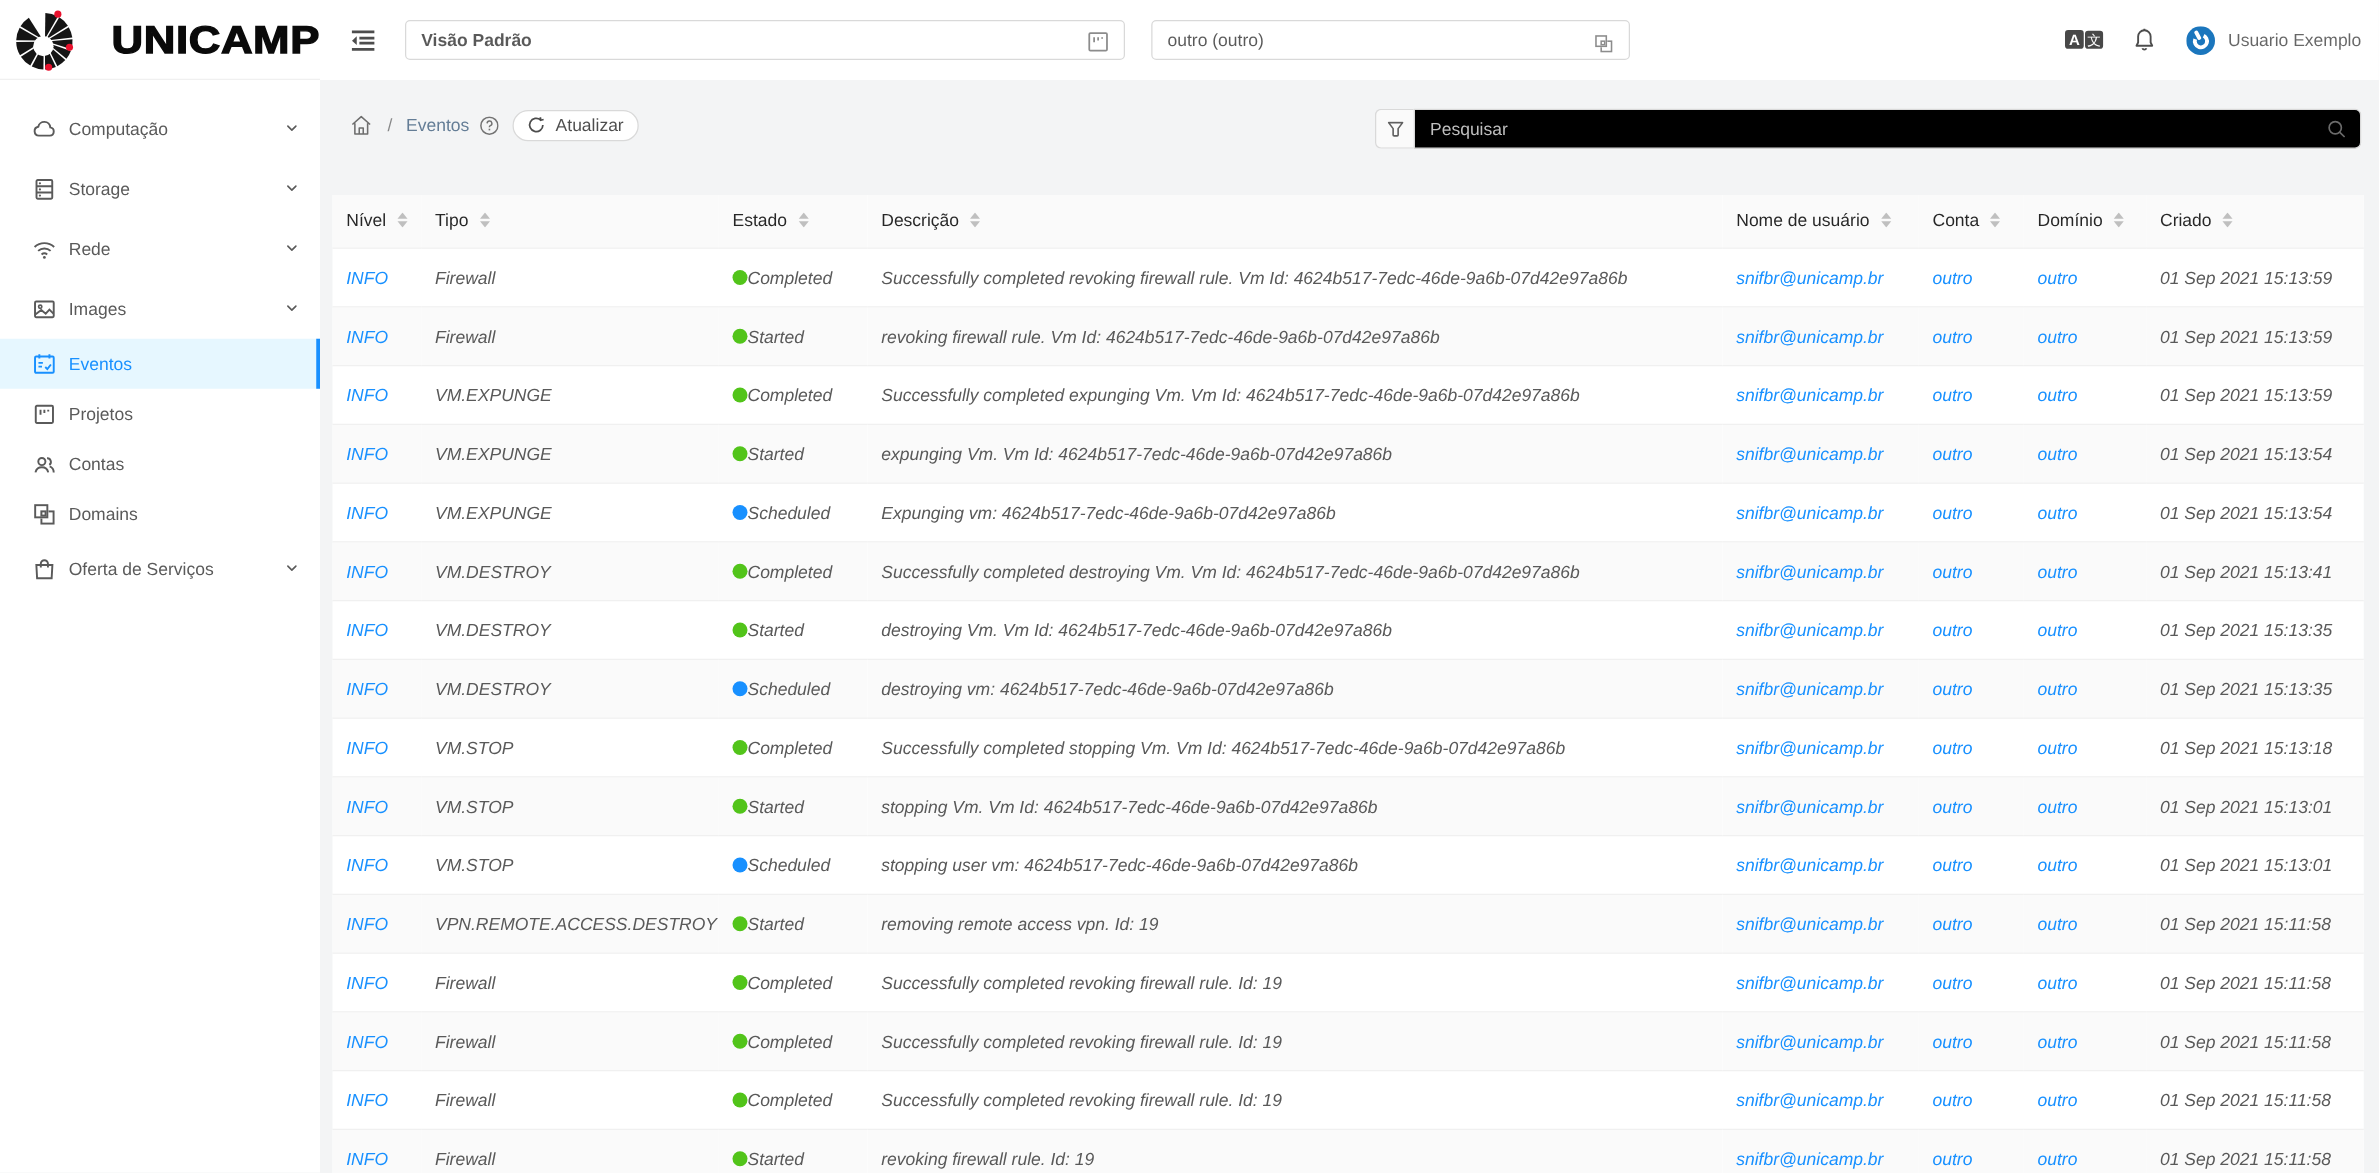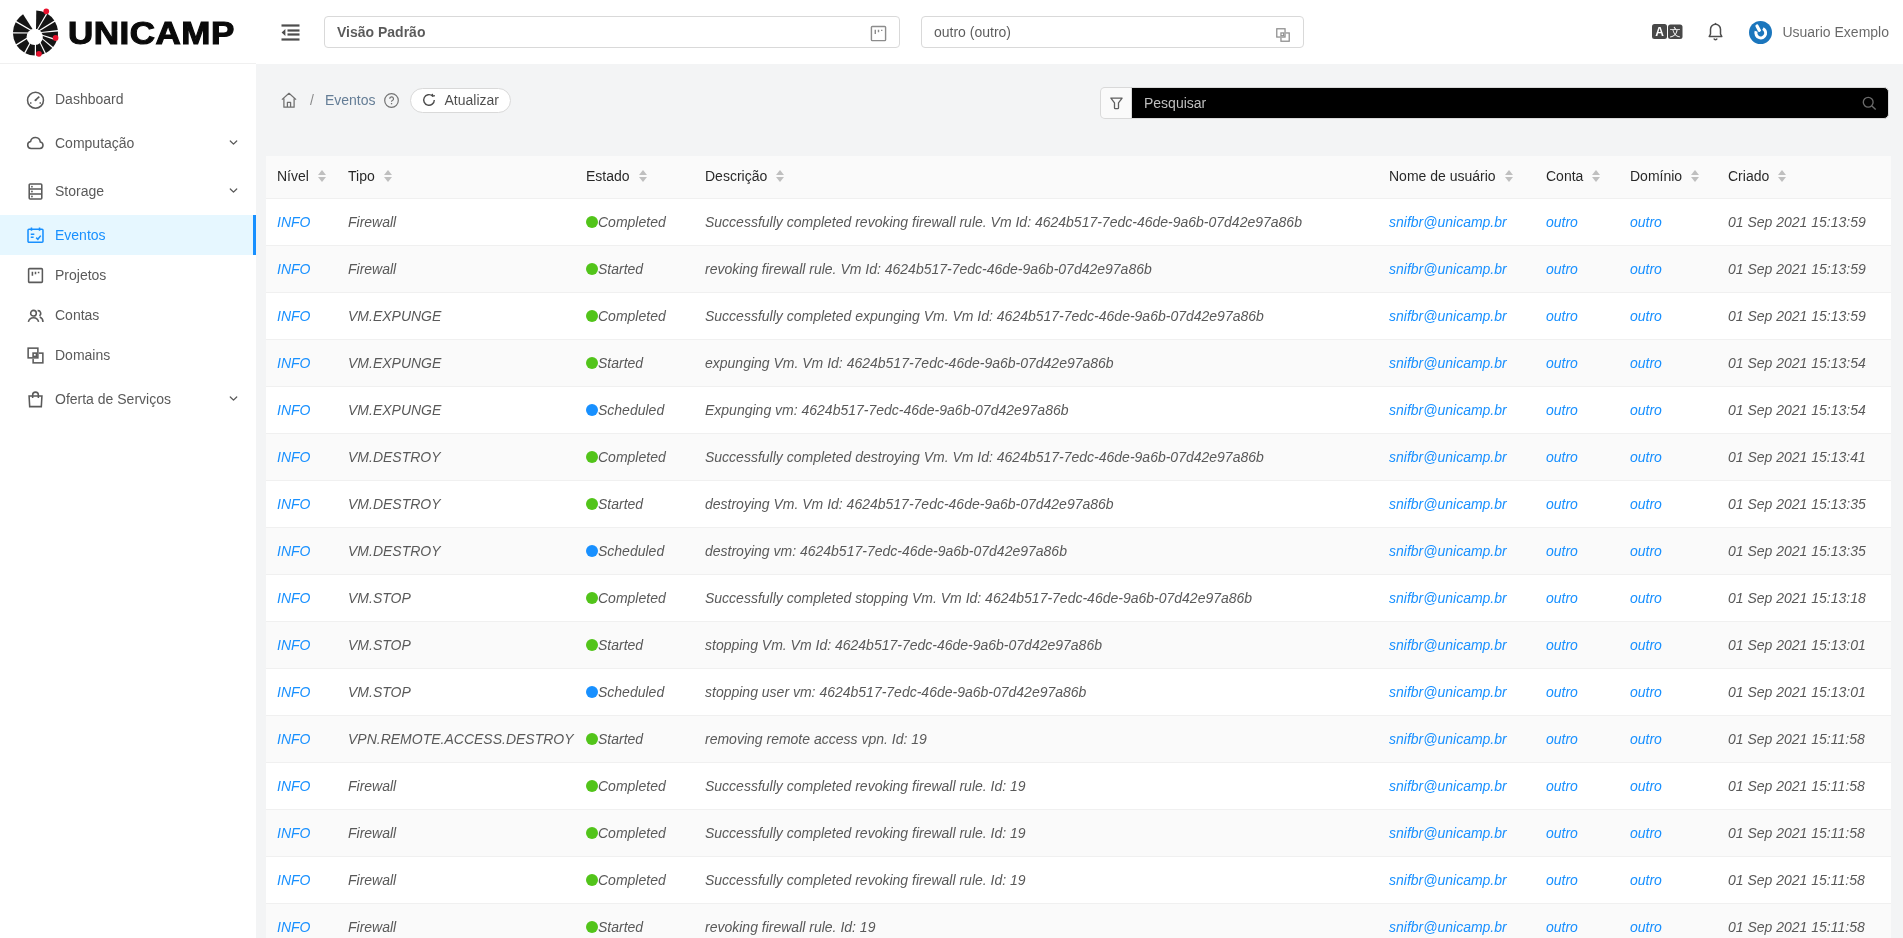--- a/index.html
+++ b/index.html
@@ -1,20 +1,20 @@
 <!DOCTYPE html>
 <html><head><meta charset="utf-8">
 <style>
 * { margin:0; padding:0; box-sizing:border-box; }
 html,body { width:1903px; height:938px; overflow:hidden; background:#f3f4f5;
   font-family:"Liberation Sans",sans-serif; font-size:14px; color:rgba(0,0,0,0.65); }
 a { color:#1890ff; text-decoration:none; }
 
 .sider { position:absolute; left:0; top:0; width:256px; height:938px; background:#fff; z-index:5; }
-.logo { height:64px; border-bottom:1px solid #f0f0f0; display:flex; align-items:center; padding-left:11px; }
+.logo { height:64px; border-bottom:1px solid #f0f0f0; display:flex; align-items:center; padding-left:11px;justify-content:space-between; }
 .logotxt { font-size:35px; position:relative; top:1px; font-weight:bold; color:#0a0a0a; letter-spacing:0.5px; margin-left:8px;
   transform:scaleY(0.88); -webkit-text-stroke:1.2px #0a0a0a; }
 .menu { padding-top:15px; display:flex; flex-direction:column; align-items:stretch; }
 .mitem { position:relative; height:40px; display:flex; align-items:center; padding-left:26px; cursor:pointer; color:#5a5a5a; }
 .msub { margin:4px 0; }
 .mi { width:19px; height:19px; flex:none; }
 .mtxt { margin-left:10px; }
 .chev { position:absolute; right:17px; top:14px; width:11px; height:11px; }
 .msel { background:#e6f7ff; color:#1890ff; }
 .msel::after { content:''; position:absolute; right:0; top:0; bottom:0; width:3px; background:#1890ff; }
@@ -353,29 +353,20 @@
         <path d="M23.1 26.0 L2.0 25.7 A23.0 23.0 0 0 1 4.8 15.5 Z" fill="#151515"></path>
         <path d="M23.6 25.1 L5.5 14.3 A23.0 23.0 0 0 1 12.3 7.3 Z" fill="#151515"></path>
         <circle cx="24.2" cy="30.5" r="8.3" fill="#fff"></circle>
         <circle cx="36" cy="4.4" r="2.9" fill="#e8112d"></circle>
         <circle cx="45.5" cy="31.5" r="2.9" fill="#e8112d"></circle>
         <circle cx="28.5" cy="47.8" r="2.9" fill="#e8112d"></circle>
       </svg>
       <span class="logotxt">UNICAMP</span>
     </div>
   <div class="menu">
-<div class="mitem">
-        <svg class="mi" viewBox="0 0 16 16">
-          <circle cx="8" cy="8.6" r="6.7" stroke="#5a5a5a" stroke-width="1.3" fill="none"></circle>
-          <path d="M8 8.6 L11.2 5.6" stroke="#5a5a5a" stroke-width="1.4" fill="none"></path>
-          <circle cx="8" cy="8.6" r="0.9" fill="#5a5a5a"></circle>
-          <path d="M3.4 10.9 H4.6 M11.4 10.9 H12.6" stroke="#5a5a5a" stroke-width="1.2"></path>
-        </svg>
-        <span class="mtxt">Dashboard</span>
-      </div>
 <div class="mitem msub">
         <svg class="mi" viewBox="0 0 16 16">
           <path d="M4.3 12.2 a3 3 0 0 1 -0.4 -5.95 a4.1 4.1 0 0 1 8.1 0.4 a2.8 2.8 0 0 1 -0.3 5.55 Z" stroke="#5a5a5a" stroke-width="1.3" fill="none"></path>
         </svg>
         <span class="mtxt">Computação</span>
         <svg class="chev" viewBox="0 0 12 12">
           <path d="M2.5 4.3 L6 7.8 L9.5 4.3" stroke="#5a5a5a" stroke-width="1.4" fill="none" stroke-linecap="round" stroke-linejoin="round"></path>
         </svg>
       </div>
 <div class="mitem msub">
@@ -384,20 +375,43 @@
           <path d="M2.7 5.9 H13.3 M2.7 10.1 H13.3" stroke="#5a5a5a" stroke-width="1.2"></path>
           <circle cx="5" cy="3.9" r="0.75" fill="#5a5a5a"></circle>
           <circle cx="5" cy="8" r="0.75" fill="#5a5a5a"></circle>
           <circle cx="5" cy="12.2" r="0.75" fill="#5a5a5a"></circle>
         </svg>
         <span class="mtxt">Storage</span>
         <svg class="chev" viewBox="0 0 12 12">
           <path d="M2.5 4.3 L6 7.8 L9.5 4.3" stroke="#5a5a5a" stroke-width="1.4" fill="none" stroke-linecap="round" stroke-linejoin="round"></path>
         </svg>
       </div>
+<div class="mitem msub">
+        <svg class="mi" viewBox="0 0 16 16">
+          <path d="M1.4 6.4 a9.6 9.6 0 0 1 13.2 0" stroke="#5a5a5a" stroke-width="1.3" fill="none"></path>
+          <path d="M3.8 9 a6.2 6.2 0 0 1 8.4 0" stroke="#5a5a5a" stroke-width="1.3" fill="none"></path>
+          <path d="M6.1 11.4 a2.9 2.9 0 0 1 3.8 0" stroke="#5a5a5a" stroke-width="1.3" fill="none"></path>
+          <circle cx="8" cy="13.4" r="0.95" fill="#5a5a5a"></circle>
+        </svg>
+        <span class="mtxt">Rede</span>
+        <svg class="chev" viewBox="0 0 12 12">
+          <path d="M2.5 4.3 L6 7.8 L9.5 4.3" stroke="#5a5a5a" stroke-width="1.4" fill="none" stroke-linecap="round" stroke-linejoin="round"></path>
+        </svg>
+      </div>
+<div class="mitem msub">
+        <svg class="mi" viewBox="0 0 16 16">
+          <rect x="1.7" y="2.7" width="12.6" height="10.6" rx="0.8" stroke="#5a5a5a" stroke-width="1.3" fill="none"></rect>
+          <circle cx="5.2" cy="6.2" r="1.1" stroke="#5a5a5a" stroke-width="1.1" fill="none"></circle>
+          <path d="M1.9 11.4 L5.9 8.4 L8.9 10.9 L11.4 8.2 L14.1 10.9" stroke="#5a5a5a" stroke-width="1.3" fill="none"></path>
+        </svg>
+        <span class="mtxt">Images</span>
+        <svg class="chev" viewBox="0 0 12 12">
+          <path d="M2.5 4.3 L6 7.8 L9.5 4.3" stroke="#5a5a5a" stroke-width="1.4" fill="none" stroke-linecap="round" stroke-linejoin="round"></path>
+        </svg>
+      </div>
 <div class="mitem msel">
         <svg class="mi" viewBox="0 0 16 16">
           <rect x="1.7" y="2.7" width="12.6" height="11" rx="0.8" stroke="#1890ff" stroke-width="1.3" fill="none"></rect>
           <path d="M4.6 1.2 V4 M11.4 1.2 V4" stroke="#1890ff" stroke-width="1.3"></path>
           <path d="M4 7 H7 M4 9.5 H6.4" stroke="#1890ff" stroke-width="1.2"></path>
           <path d="M8.6 9.8 L10 11.2 L12.4 8.1" stroke="#1890ff" stroke-width="1.3" fill="none"></path>
         </svg>
         <span class="mtxt">Eventos</span>
       </div>
 <div class="mitem">

